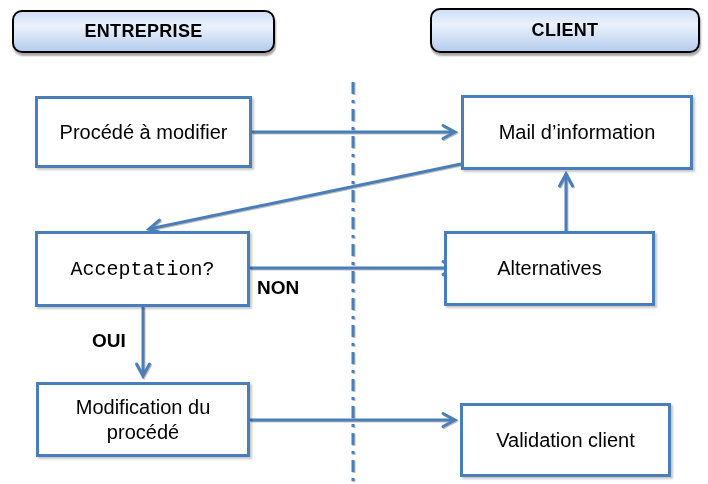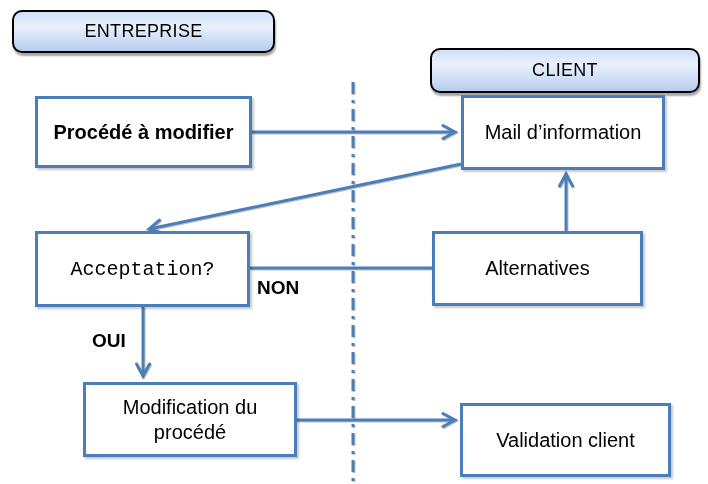--- a/index.html
+++ b/index.html
@@ -13,20 +13,21 @@
   .lane-header{
     position:absolute;
     box-sizing:border-box;
     border:2px solid #000000;
     border-radius:10px;
     background:linear-gradient(180deg,#cfdff6 0%,#e9f1fc 35%,#dbe7f8 55%,#b6ccee 100%);
     display:flex;align-items:center;justify-content:center;
     font-size:18px;color:#000000;
     box-shadow:1px 3px 2px rgba(0,0,0,0.35);
     letter-spacing:0.3px;
+    font-weight:bold;
   }
   .node{
     position:absolute;
     box-sizing:border-box;
     border:3px solid #4a7ebb;
     background:#ffffff;
     display:flex;align-items:center;justify-content:center;
     text-align:center;
     font-size:20px;color:#000000;
     line-height:1.25;
@@ -44,21 +45,21 @@
   }
 </style>
 </head>
 <body>
 
 <div id="stage">
 
   <div class="lane-header" style="left:12px;top:10px;width:263px;height:43px;">
     <span>ENTREPRISE</span>
   </div>
-  <div class="lane-header" style="left:430px;top:8px;width:270px;height:45px;margin-top:40px;">
+  <div class="lane-header" style="left:430px;top:8px;width:270px;height:45px;">
     <span>CLIENT</span>
   </div>
 
   <svg id="connectors" width="708" height="484" viewBox="0 0 708 484">
     <defs>
       <marker id="arrow" markerUnits="userSpaceOnUse" markerWidth="22" markerHeight="22" refX="16" refY="10" orient="auto">
         <path d="M4,3.5 L16,10 L4,16.5" fill="none" stroke="#4a7ebb" stroke-width="3" stroke-linecap="round" stroke-linejoin="miter"></path>
       </marker>
     </defs>
 
@@ -70,37 +71,37 @@
 
     <line x1="250" y1="268" x2="455" y2="268" stroke="#4a7ebb" stroke-width="3" marker-end="url(#arrow)"></line>
 
     <line x1="566" y1="231" x2="566" y2="174" stroke="#4a7ebb" stroke-width="3" marker-end="url(#arrow)"></line>
 
     <line x1="143" y1="307" x2="143" y2="376" stroke="#4a7ebb" stroke-width="3" marker-end="url(#arrow)"></line>
 
     <line x1="250" y1="420" x2="455" y2="420" stroke="#4a7ebb" stroke-width="3" marker-end="url(#arrow)"></line>
   </svg>
 
-  <div class="node" style="left:35px;top:96px;width:217px;height:72px;font-weight:bold;">
+  <div class="node" style="left:35px;top:96px;width:217px;height:72px;">
     <span>Procédé à modifier</span>
   </div>
 
-  <div class="node" style="left:461px;top:95px;width:204px;height:75px;">
+  <div class="node" style="left:461px;top:95px;width:232px;height:75px;">
     <span>Mail d’information</span>
   </div>
 
   <div class="node" style="left:35px;top:231px;width:215px;height:76px;font-family:Liberation Mono, monospace;">
     <span>Acceptation?</span>
   </div>
 
-  <div class="node" style="left:432px;top:231px;width:211px;height:75px;">
+  <div class="node" style="left:444px;top:231px;width:211px;height:75px;">
     <span>Alternatives</span>
   </div>
 
-  <div class="node" style="left:36px;top:382px;width:214px;height:75px;margin-left:47px;">
+  <div class="node" style="left:36px;top:382px;width:214px;height:75px;">
     <span>Modification du procédé</span>
   </div>
 
   <div class="node" style="left:460px;top:383px;width:211px;height:74px;margin-top:20px;">
     <span>Validation client</span>
   </div>
 
   <div class="edge-label" style="left:257px;top:277px;">NON</div>
   <div class="edge-label" style="left:92px;top:330px;">OUI</div>
 

